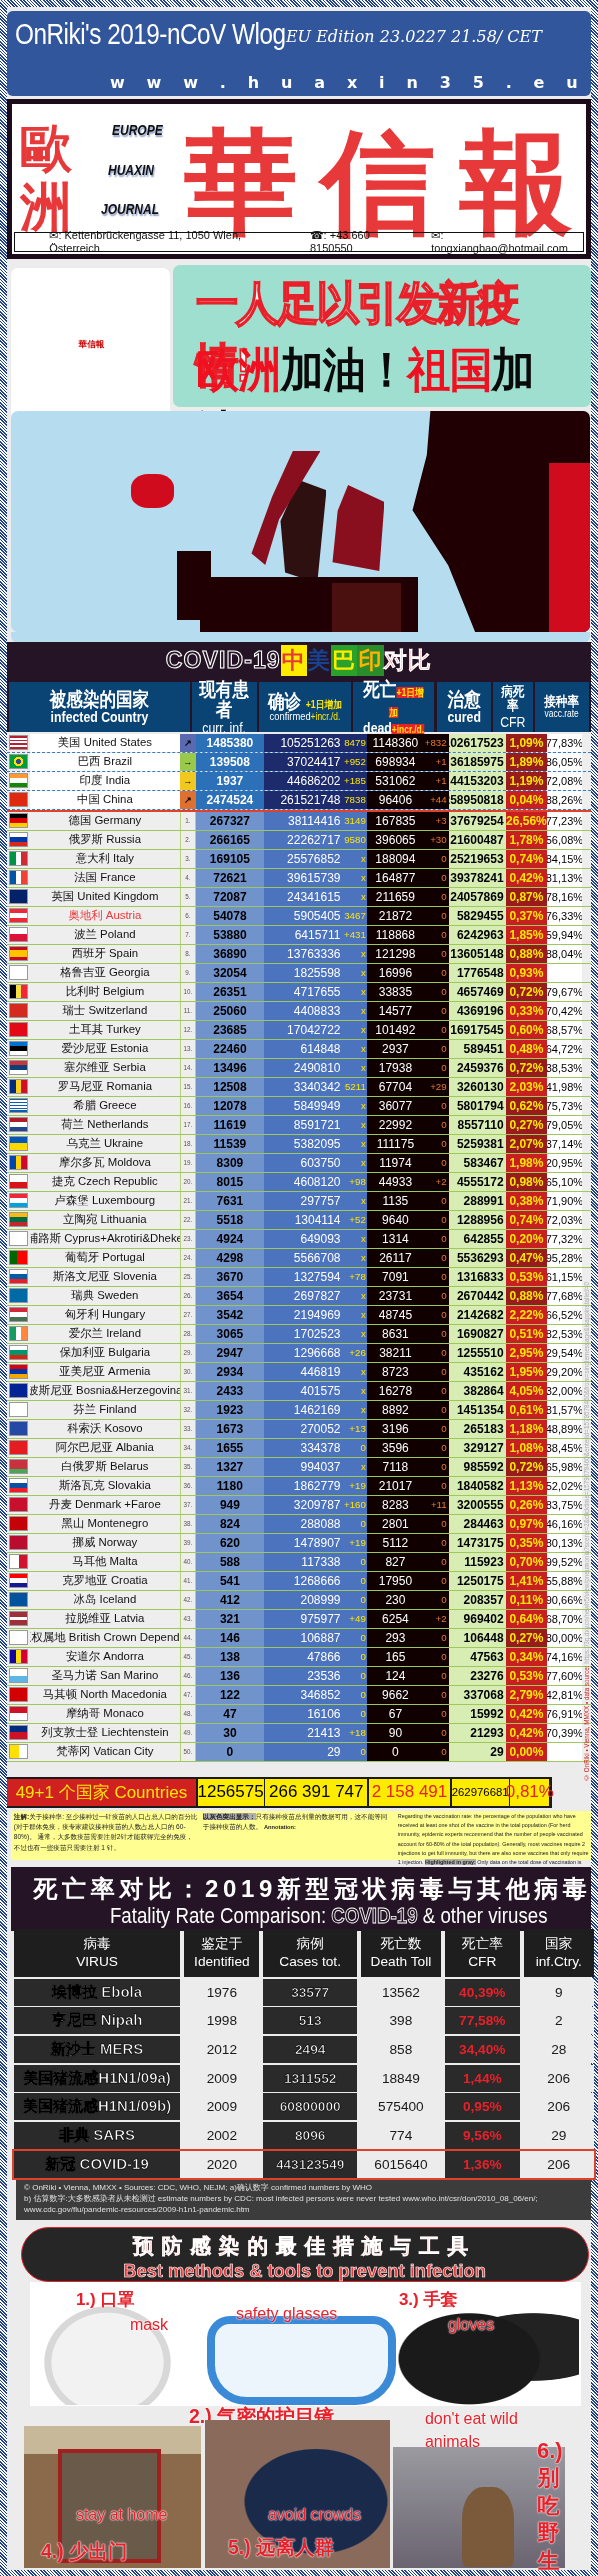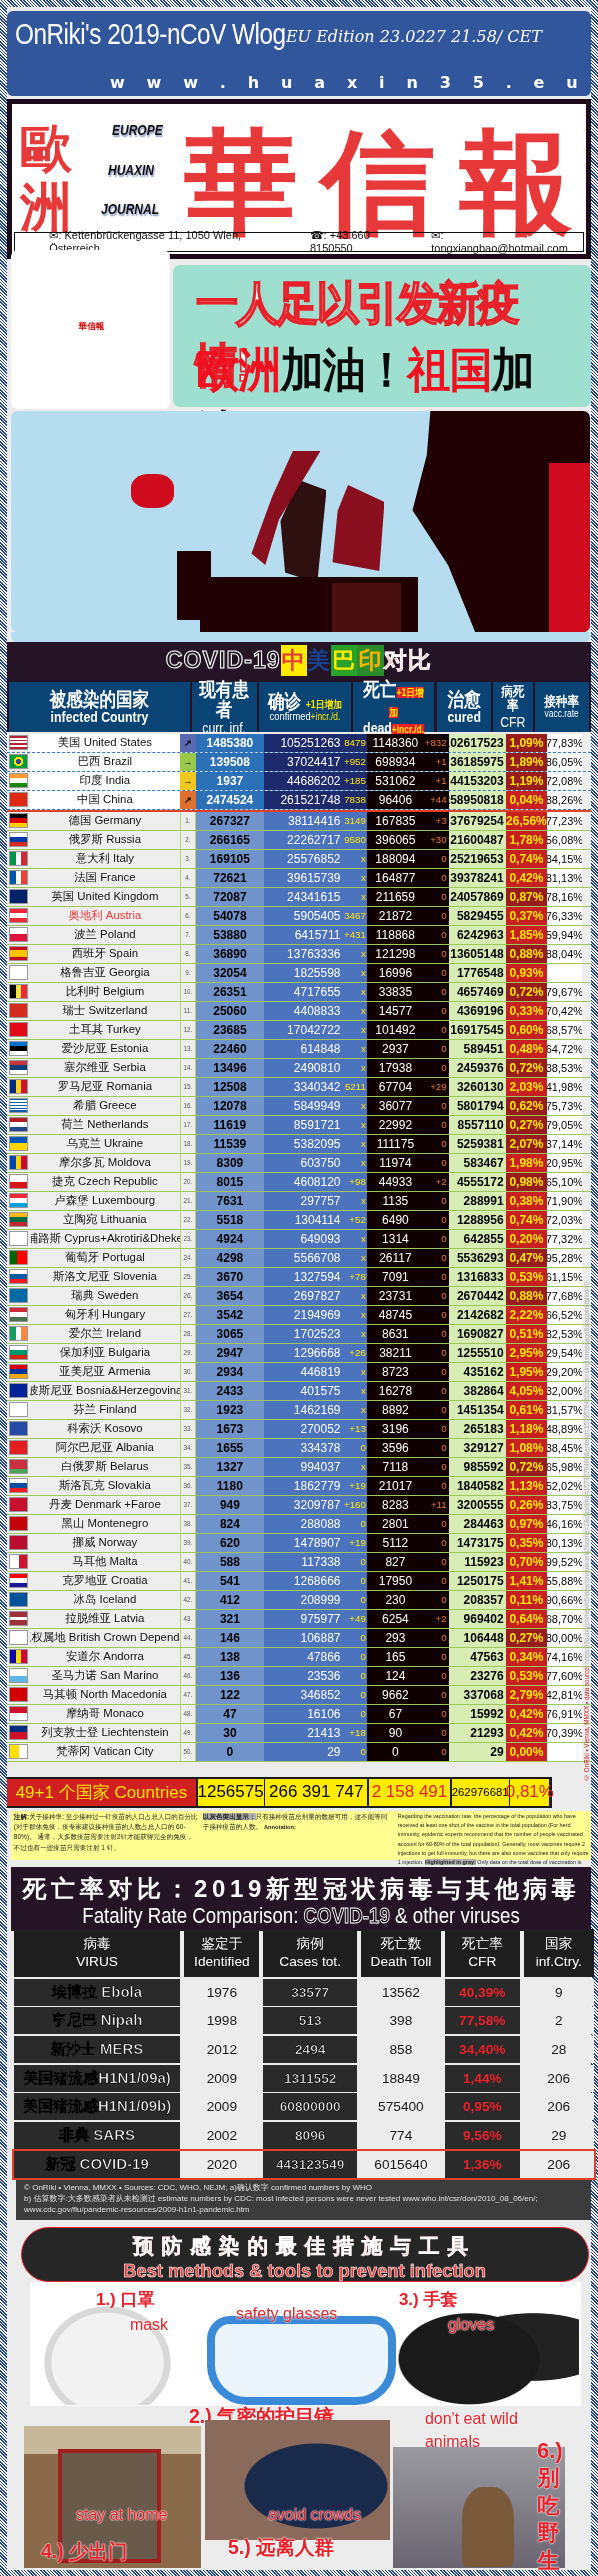--- a/index.html
+++ b/index.html
@@ -11,21 +11,21 @@
 .topbar{position:absolute;left:0;top:4.6px;width:584px;height:85px;background:#32569c;border-radius:5.7px;color:#fff}
 .topbar .title{position:absolute;left:8px;top:6.9px;font-family:"Liberation Sans Narrow","Liberation Sans",sans-serif;font-size:29px;letter-spacing:-0.6px;transform:scaleX(.84);transform-origin:left}
 .topbar .edition{position:absolute;left:279px;top:16px;font-family:"DejaVu Serif",serif;font-style:italic;font-size:16px}
 .topbar .url{position:absolute;left:103px;top:62px;width:469px;display:flex;justify-content:space-between;font-family:"DejaVu Sans",sans-serif;font-weight:bold;font-size:16px;color:#fff;letter-spacing:1.1px}
 .masthead{position:absolute;left:0;top:92px;width:584px;height:160px;background:#1c0b18;padding:4px}
 .masthead .inner{background:#fff;width:100%;height:100%;position:relative;border:1.1px solid #1c0b18}
 .mh-char{position:absolute;color:#e8393a;font-family:"DejaVu Serif",serif;font-weight:bold}
 .mh-side{position:absolute;font-weight:bold;font-style:italic;font-size:15px;color:#111;text-shadow:1.1px 2.3px 1.7px #8a9ac6;transform:scaleX(.8);transform-origin:left}
 .mh-contact{position:absolute;left:2.3px;right:2.3px;bottom:2.3px;height:19.5px;border:0.6px solid #111;font-size:11px;color:#111;display:flex;align-items:center;gap:16px;padding-left:34px;transform-origin:left}
 
-.qr{position:absolute;left:4.6px;top:243px;width:159px;height:159px;background:#fff;border-radius:6.9px;overflow:hidden;
+.qr{position:absolute;left:4.6px;top:261px;width:159px;height:159px;background:#fff;border-radius:6.9px;overflow:hidden;
  background-image:
  linear-gradient(90deg,#000 0 18%,transparent 18% 27%,#000 27% 33%,transparent 33% 45%,#000 45% 52%,transparent 52% 60%,#000 60% 66%,transparent 66% 74%,#000 74% 100%),
  linear-gradient(0deg,#000 0 12%,transparent 12% 30%,#000 30% 38%,transparent 38% 50%,#000 50% 57%,transparent 57% 70%,#000 70% 77%,transparent 77% 100%);
  background-blend-mode:difference}
 .qr .qr-logo{position:absolute;left:60px;top:57px;width:40px;height:40px;background:#fff;border-radius:4.6px;color:#c00;font-size:8.6px;font-weight:bold;display:flex;align-items:center;justify-content:center;text-align:center}
 .slogan{position:absolute;left:166px;top:258px;width:418px;height:142px;background:#9edfd0;border-radius:6.9px}
 .slogan .l1{position:absolute;left:23px;top:8px;font-size:46px;font-weight:bold;color:#fff;-webkit-text-stroke:1.7px #e8202a;letter-spacing:-2.3px;transform:scaleX(.92);transform-origin:left}
 .slogan .l2{position:absolute;left:23px;top:74px;font-size:47px;font-weight:bold;letter-spacing:-1.1px;transform:scaleX(.92);transform-origin:left}
 .slogan .red{color:#f01020}.slogan .blk{color:#0a0a0a}
 
@@ -75,21 +75,21 @@
 .totals{position:absolute;left:0;top:1770px;width:545px;height:31px;background:#1a1a1a;display:flex;gap:1.7px;padding:1.7px 0}
 .totals div{display:flex;align-items:center;justify-content:center;font-family:"Liberation Sans Narrow","Liberation Sans",sans-serif;font-size:17px;background:#ffeb00;color:#000000;transform-origin:center}
 .totals .lbl{background:#d02020;color:#ffe600;width:189px}
 .vside{position:absolute;left:576px;top:973px;height:801px;width:9.2px;writing-mode:vertical-rl;transform:rotate(180deg);font-size:6.3px;color:#aaa;white-space:nowrap;overflow:hidden}
 .vside .red{color:#d02020}
 
 .annot{position:absolute;left:4.6px;top:1804px;width:580px;height:49px;background:#fffe90;display:flex;font-size:6.6px;color:#222;line-height:1.55}
 .annot .col{padding:1.1px 2.3px}
 .annot .gray{background:#b0b0b0;font-weight:bold}
 
-.fat-title{position:absolute;left:4.6px;top:1860px;width:580px;height:64px;background:#241425;color:#fff;text-align:center}
+.fat-title{position:absolute;left:4.6px;top:1860px;width:580px;height:64px;background:#241425;color:#fff;text-align:right}
 .fat-title .cn{font-size:24px;font-weight:bold;letter-spacing:4.6px;padding-top:5.7px}
 .fat-title .en{font-size:22px;transform:scaleX(.85);margin-top:-1.1px}
 .fat-title .cv{font-weight:bold;-webkit-text-stroke:0.9px #fff;color:#241425}
 .ftable{position:absolute;left:6.9px;top:1906px;width:580px}
 .frow{display:flex;gap:4px;margin-bottom:1.7px}
 .fc{display:flex;align-items:center;justify-content:center;height:27px;font-size:13.7px;color:#1a1a1a;background:#ececec}
 .fc.dk{background:#2a2a2a;color:#fff;font-weight:bold;text-shadow:0 0 1.1px #000;-webkit-text-stroke:0.6px #000}
 .fc.red{color:#e8202a;background:#2a2a2a;font-weight:bold}
 .fh{background:#1e1e1e;color:#fff;flex-direction:column;height:48px;font-size:13.7px;line-height:1.3}
 .w1{width:169px}.w2{width:76px}.w3{width:95px}.w4{width:81px}.w5{width:76px}.w6{width:71px}
@@ -592,21 +592,21 @@
       </div>
       <div class="row">
         <div class="c c-flag">
           <div class="flag" style="background:linear-gradient(#fdb913 0 33%,#006a44 33% 66%,#c1272d 66%)"></div>
         </div>
         <div class="c c-name">立陶宛 Lithuania</div>
         <div class="c c-rank">22.</div>
         <div class="c c-curr">5518</div>
         <div class="c c-conf">1304114</div>
         <div class="c c-confi">+52</div>
-        <div class="c c-dead">6490</div>
+        <div class="c c-dead">9640</div>
         <div class="c c-deadi">0</div>
         <div class="c c-cured">1288956</div>
         <div class="c c-cfr">0,74%</div>
         <div class="c c-vacc">72,03%</div>
       </div>
       <div class="row">
         <div class="c c-flag">
           <div class="flag" style="background:#fff"></div>
         </div>
         <div class="c c-name">塞浦路斯 Cyprus+Akrotiri&amp;Dhekelia</div>
@@ -1152,36 +1152,36 @@
 
   <div class="prev-title">
     <div class="cn">预防感染的最佳措施与工具</div>
     <div class="en">Best methods &amp; tools to prevent infection</div>
   </div>
 
   <div class="pics">
     <div class="photo" style="left:5.7px;top:17px;width:143px;height:106px;background:radial-gradient(ellipse at 50% 60%,#f2f2f2 0 55%,#d8d8d8 56% 62%,transparent 63%)"></div>
     <div class="photo" style="left:177px;top:34px;width:189px;height:89px;border:8px solid #3a8ad8;border-radius:23px 23px 40px 40px;background:rgba(220,235,250,.5)"></div>
     <div class="photo" style="left:366px;top:5.7px;width:183px;height:118px;background:radial-gradient(ellipse at 40% 60%,#1a1a1a 0 45%,transparent 46%),radial-gradient(ellipse at 75% 50%,#222 0 40%,transparent 41%)"></div>
-    <div class="plbl" style="left:66px;top:5.7px">1.) 口罩</div>
+    <div class="plbl" style="left:46px;top:5.7px">1.) 口罩</div>
     <div class="plbl en" style="left:100px;top:34px">mask</div>
     <div class="plbl en" style="left:206px;top:23px">safety glasses</div>
     <div class="plbl" style="left:369px;top:5.7px">3.) 手套</div>
     <div class="plbl en" style="left:418px;top:34px">gloves</div>
   </div>
 
   <div class="plbl" style="left:182px;top:2396px;font-size:19.5px">2.) 气密的护目镜</div>
   <div class="plbl en" style="left:418px;top:2400px;width:126px;line-height:1.45">don't eat wild animals</div>
 
   <div class="photo" style="left:17px;top:2419px;width:177px;height:142px;background:linear-gradient(#c8b89a 0 20%,#8a6a4a 20% 100%)">
     <div style="position:absolute;left:34px;top:23px;width:103px;height:114px;background:#6a5a4a;border:4.6px solid #a02020"></div>
     <div class="plbl en" style="left:52px;top:80px">stay at home</div>
     <div class="plbl" style="left:17px;top:112px;font-size:19.5px">4.) 少出门</div>
   </div>
-  <div class="photo" style="left:198px;top:2413px;width:185px;height:120px;background:radial-gradient(ellipse at 60% 55%,#1a2a4a 0 45%,#8a6a5a 46% 100%)">
+  <div class="photo" style="left:198px;top:2413px;width:185px;height:148px;background:radial-gradient(ellipse at 60% 55%,#1a2a4a 0 45%,#8a6a5a 46% 100%)">
     <div class="plbl en" style="left:63px;top:86px">avoid crowds</div>
     <div class="plbl" style="left:23px;top:114px;font-size:19.5px">5.) 远离人群</div>
   </div>
   <div class="photo" style="left:386px;top:2440px;width:172px;height:121px;background:linear-gradient(#9a9aa0,#6a6470)">
     <div style="position:absolute;left:69px;top:40px;width:52px;height:80px;background:#7a5a3a;border-radius:40% 40% 10% 10%"></div>
   </div>
   <div class="plbl" style="left:530px;top:2430px;width:23px;font-size:22px;line-height:1.25;text-align:center"><span>6.) 别吃野生动物</span></div>
 
 </div>
 

